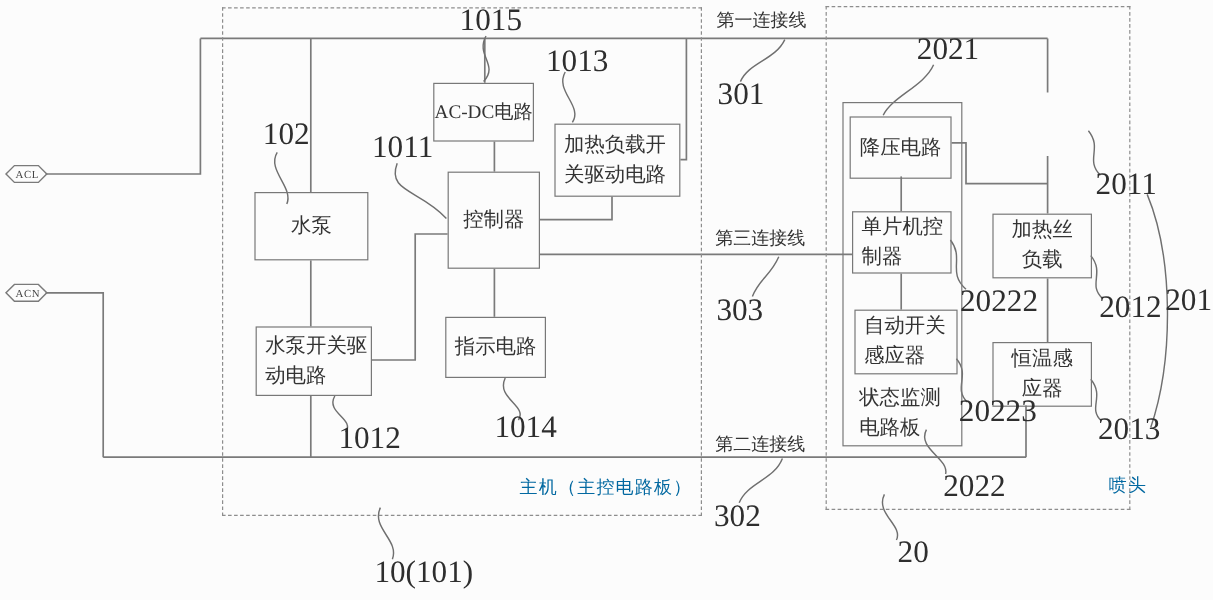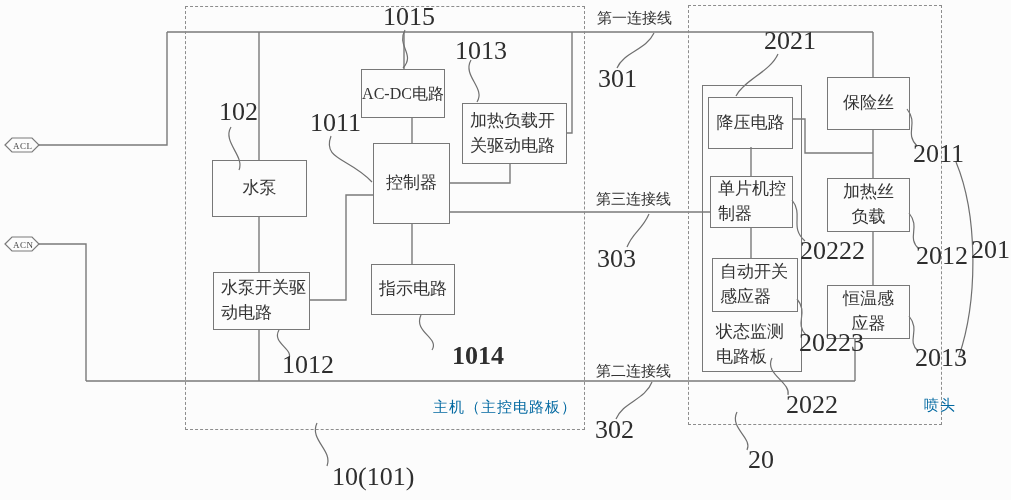--- a/index.html
+++ b/index.html
@@ -105,46 +105,45 @@
 
   <div class="box" style="left:702px;top:85px;width:100px;height:287px;"></div>
   <div class="box" style="left:708px;top:97px;width:85px;height:52px;">降压电路</div>
   <div class="box left" style="left:710px;top:176px;width:83px;height:52px;">单片机控
 制器</div>
   <div class="box left" style="left:712px;top:258px;width:86px;height:54px;">自动开关
 感应器</div>
   <div class="boardlabel" style="left:716px;top:320px;">状态监测
 电路板</div>
 
-  <div class="box" style="left:827px;top:77px;width:83px;height:53px;">保险丝</div>
   <div class="box" style="left:827px;top:178px;width:83px;height:54px;">加热丝
 负载</div>
   <div class="box" style="left:827px;top:285px;width:83px;height:54px;">恒温感
 应器</div>
 
   <div class="linelabel" style="left:597px;top:11px;">第一连接线</div>
   <div class="linelabel" style="left:596px;top:192px;">第三连接线</div>
   <div class="linelabel" style="left:596px;top:364px;">第二连接线</div>
 
   <div class="arealabel" style="left:433px;top:400px;">主机（主控电路板）</div>
   <div class="arealabel" style="left:904px;top:398px;margin-left:20px;">喷头</div>
 
   <div class="ref" style="left:383px;top:4px;">1015</div>
   <div class="ref" style="left:455px;top:38px;">1013</div>
   <div class="ref" style="left:219px;top:99px;">102</div>
   <div class="ref" style="left:310px;top:110px;">1011</div>
   <div class="ref" style="left:282px;top:352px;">1012</div>
-  <div class="ref" style="left:452px;top:343px;font-weight:bold;">1014</div>
+  <div class="ref" style="left:412px;top:343px;">1014</div>
   <div class="ref" style="left:598px;top:66px;">301</div>
   <div class="ref" style="left:597px;top:246px;">303</div>
   <div class="ref" style="left:595px;top:417px;">302</div>
   <div class="ref" style="left:764px;top:28px;">2021</div>
   <div class="ref" style="left:913px;top:141px;">2011</div>
   <div class="ref" style="left:800px;top:238px;">20222</div>
   <div class="ref" style="left:916px;top:243px;">2012</div>
   <div class="ref" style="left:971px;top:237px;">201</div>
   <div class="ref" style="left:799px;top:330px;">20223</div>
   <div class="ref" style="left:915px;top:345px;">2013</div>
   <div class="ref" style="left:786px;top:392px;">2022</div>
   <div class="ref" style="left:748px;top:447px;">20</div>
-  <div class="ref" style="left:332px;top:464px;">10(101)</div>
+  <div class="ref" style="left:312px;top:464px;">10(101)</div>
 
 </div>
 
 </body></html>

